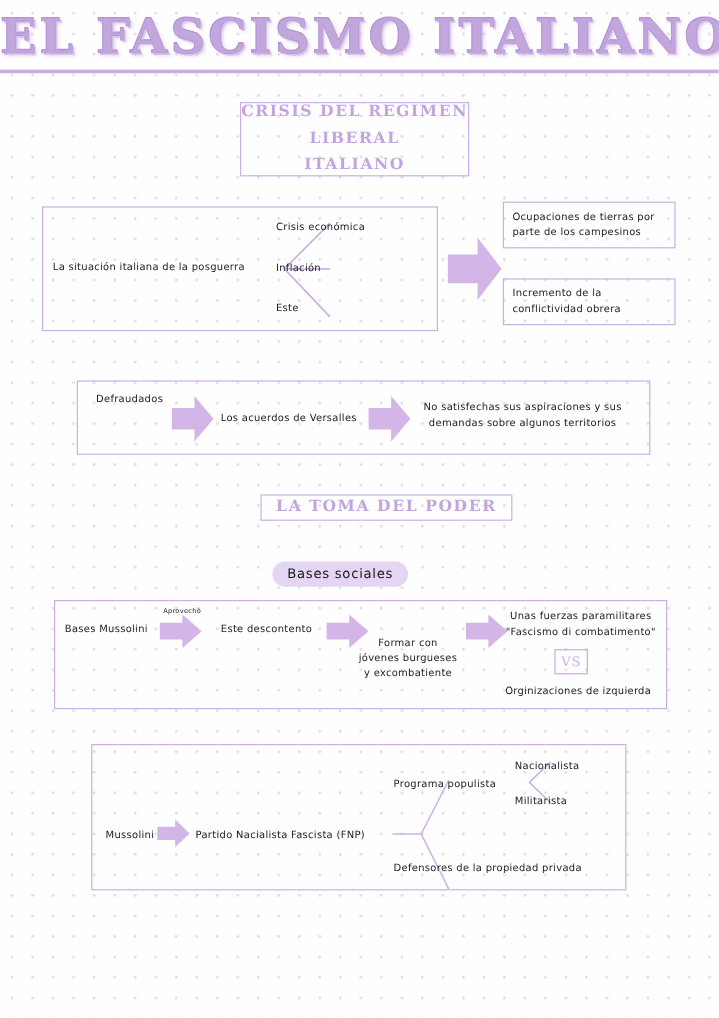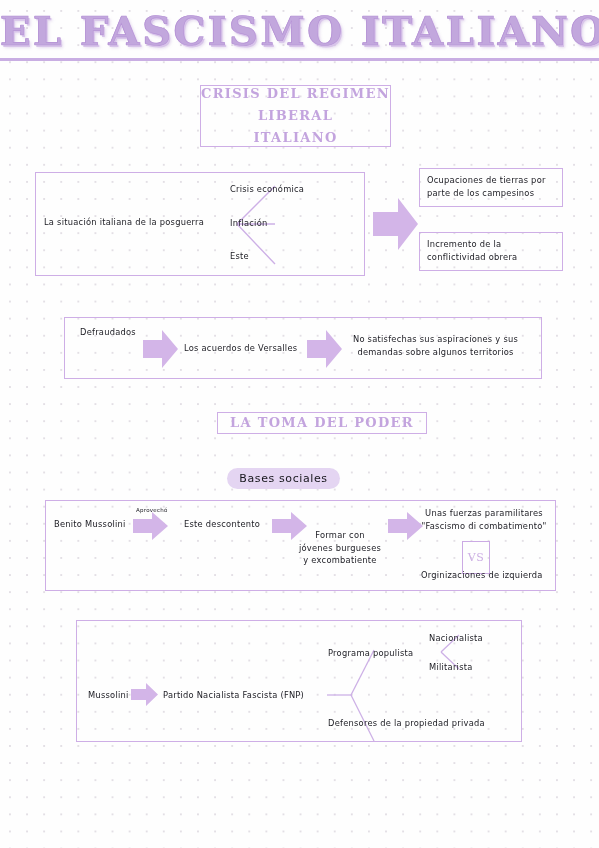--- a/index.html
+++ b/index.html
@@ -204,21 +204,21 @@
   <div class="banner" style="left:193px; top:412px; width:210px; height:22px;margin-left:24px;">
     <div class="banner-text">LA TOMA DEL PODER</div>
   </div>
 
   <div class="pill" style="left:227px; top:468px; width:113px; height:21px;">
     <span class="pill-text">Bases sociales</span>
   </div>
 
   <div class="box" style="left:45px; top:500px; width:511px; height:91px;"></div>
 
-  <div class="hw" style="left:54px; top:518px;">Benito Mussolini</div>
+  <div class="hw" style="left:54px; top:518px;">Bases Mussolini</div>
 
   <div class="hw" style="left:136px; top:504px; font-size:5.5px;">Aprovechó</div>
 
   <div class="arrow" style="left:133px; top:511px;">
     <svg width="36" height="30" viewBox="0 0 36 30">
       <path d="M0,8 L19,8 L19,1 L35,15 L19,29 L19,22 L0,22 Z" fill="#d3b5e8"></path>
     </svg>
   </div>
 
   <div class="hw" style="left:184px; top:518px;">Este descontento</div>
@@ -232,21 +232,21 @@
   <div class="hw wrap center" style="left:297px; top:529px; width:86px;">Formar con jóvenes burgueses y excombatiente</div>
 
   <div class="arrow" style="left:388px; top:511px;">
     <svg width="36" height="30" viewBox="0 0 36 30">
       <path d="M0,8 L19,8 L19,1 L35,15 L19,29 L19,22 L0,22 Z" fill="#d3b5e8"></path>
     </svg>
   </div>
 
   <div class="hw wrap center" style="left:420px; top:507px; width:128px;">Unas fuerzas paramilitares "Fascismo di combatimento"</div>
 
-  <div class="vs-box" style="left:462px; top:541px; width:28px; height:33px;">
+  <div class="vs-box" style="left:462px; top:541px; width:28px; height:21px;">
     <span class="vs-text">VS</span>
   </div>
 
   <div class="hw" style="left:421px; top:569px;">Orginizaciones de izquierda</div>
 
   <div class="box" style="left:76px; top:620px; width:446px; height:122px;"></div>
 
   <div class="hw" style="left:88px; top:689px;">Mussolini</div>
 
   <div class="arrow" style="left:131px; top:682px;">

